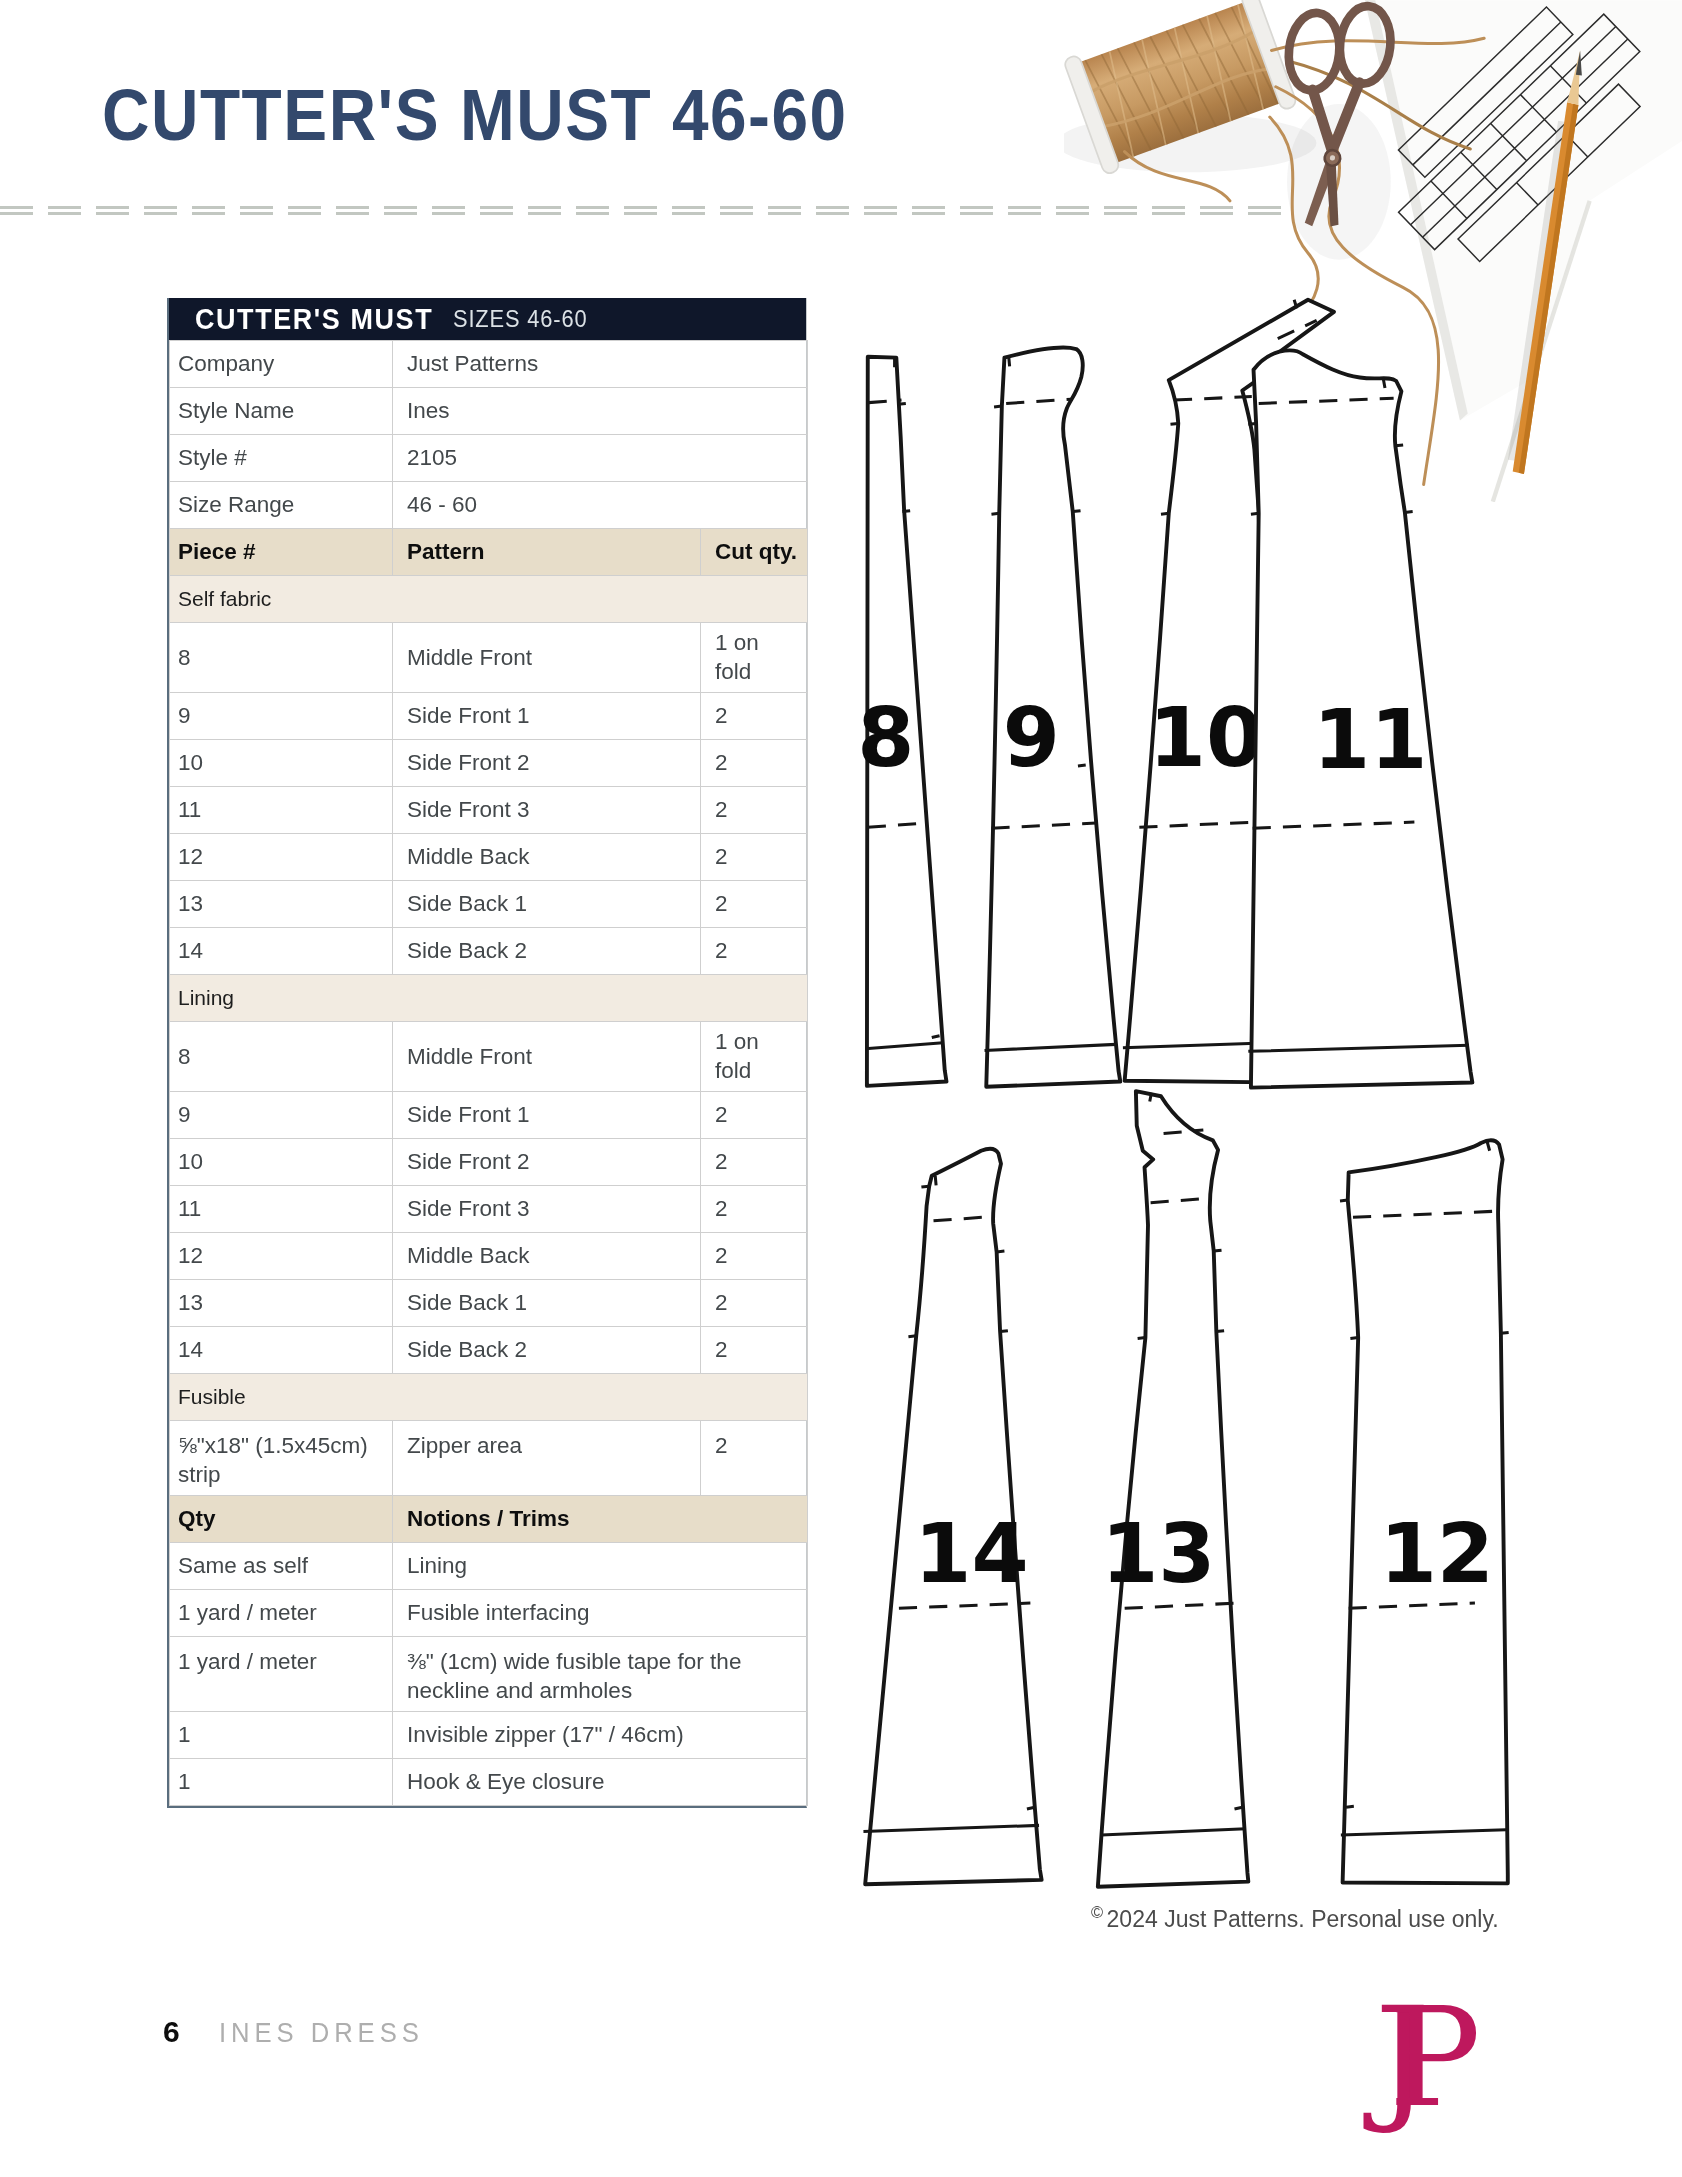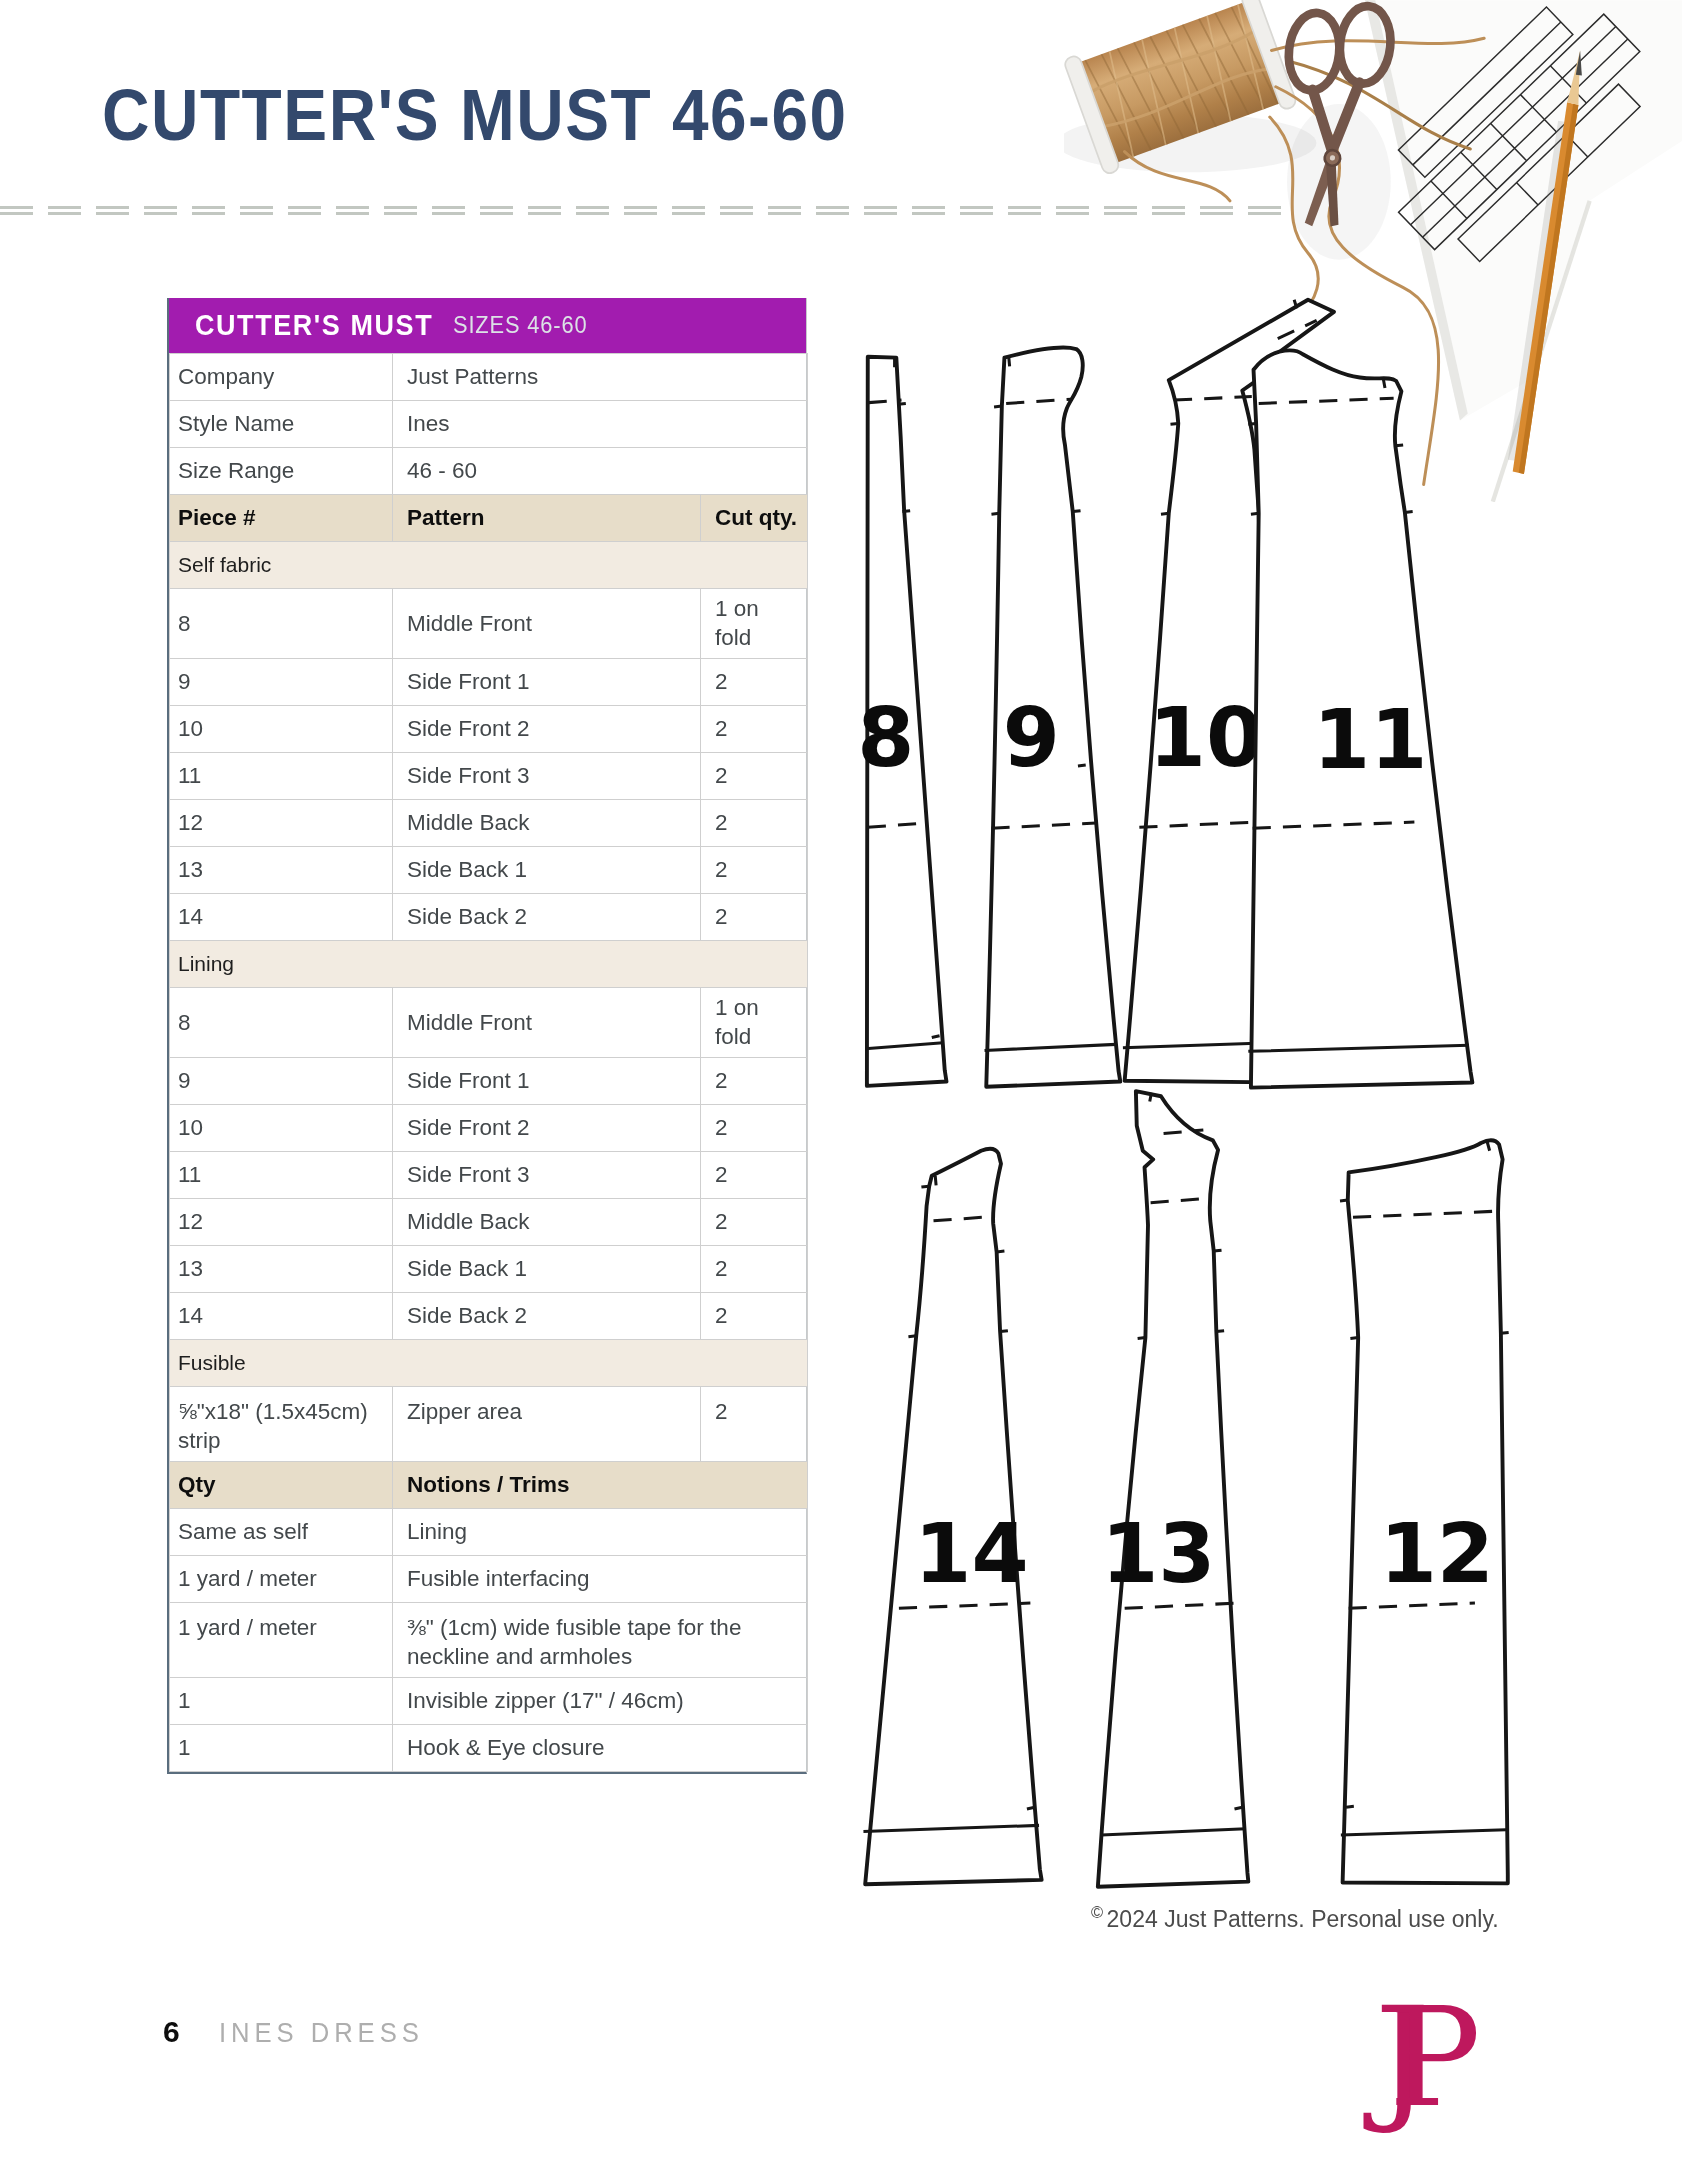--- a/index.html
+++ b/index.html
@@ -12,21 +12,21 @@
          transform:scaleX(.9);transform-origin:left top;}
 
   
   .stitch{position:absolute;left:0;top:206px;width:1287px;}
   .stitch .ln{height:2.6px;background:repeating-linear-gradient(90deg,#c2c7c1 0 33px,transparent 33px 48px);}
   .stitch .ln + .ln{margin-top:3.5px;}
 
   
   .cm-table{position:absolute;left:167px;top:298px;width:640px;box-sizing:border-box;
             border-left:2.6px solid #5a6d7e;border-bottom:2.6px solid #5a6d7e;border-right:1.7px solid #c6cacc;}
-  .cm-head{height:55px;background:#a21caf;display:flex;align-items:center;padding-left:26px;}
+  .cm-head{height:42px;background:#0f172a;display:flex;align-items:center;padding-left:26px;}
   .cm-head .t{color:#fff;font-size:29px;font-weight:700;letter-spacing:1.7px;
               transform:scaleX(.93);transform-origin:left center;display:inline-block;white-space:nowrap;}
   .cm-head .s{color:#dce2e6;font-size:23px;font-weight:400;letter-spacing:0.9px;margin-left:1.7px;
               transform:scaleX(.95);transform-origin:left center;display:inline-block;white-space:nowrap;}
   .cm-table table{border-collapse:collapse;width:100%;table-layout:fixed;}
   .cm-table td{border:1.7px solid #cfcfcf;font-size:22.5px;color:#43484b;height:47px;
                box-sizing:border-box;padding:5.2px 8.6px 5.2px 14px;vertical-align:middle;line-height:1.3;}
   .cm-table td.c1{padding-left:8px;margin-left:38px;}
   .cm-table tr.hdr3 td{background:#e7ddc9;font-weight:700;color:#0e0e0e;}
   .cm-table tr.sec td{background:#f2ebe1;color:#1e1e1e;font-weight:500;font-size:21px;}
@@ -142,20 +142,24 @@
       <tbody>
           <tr class="r info">
             <td class="c1">Company</td>
             <td colspan="2">Just Patterns</td>
           </tr>
           <tr class="r info">
             <td class="c1">Style Name</td>
             <td colspan="2">Ines</td>
           </tr>
           <tr class="r info">
+            <td class="c1">Style #</td>
+            <td colspan="2">2105</td>
+          </tr>
+          <tr class="r info">
             <td class="c1">Size Range</td>
             <td colspan="2">46 - 60</td>
           </tr>
           <tr class="r hdr3">
             <td class="c1">Piece #</td>
             <td>Pattern</td>
             <td>Cut qty.</td>
           </tr>
           <tr class="r sec">
             <td class="c1" colspan="3">Self fabric</td>

